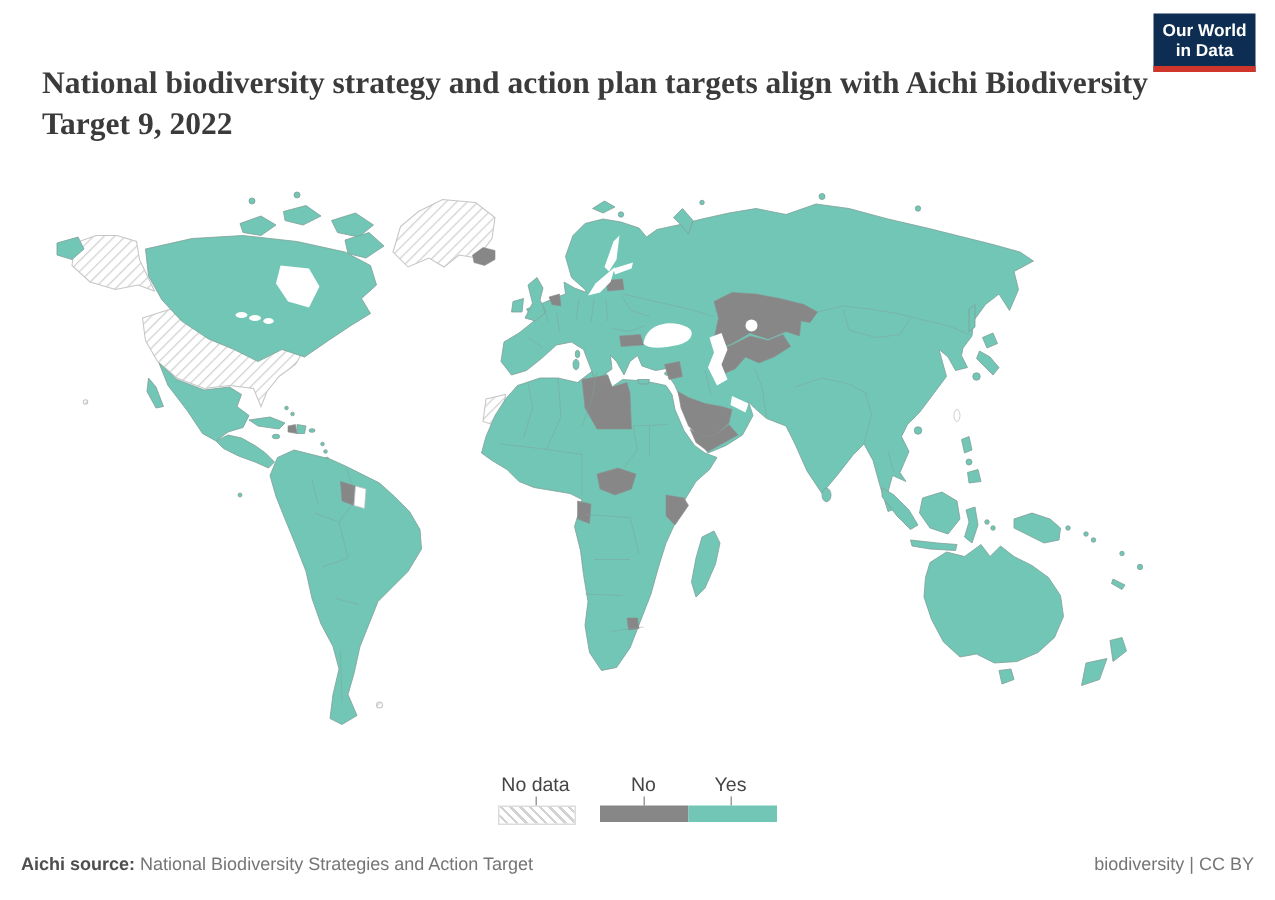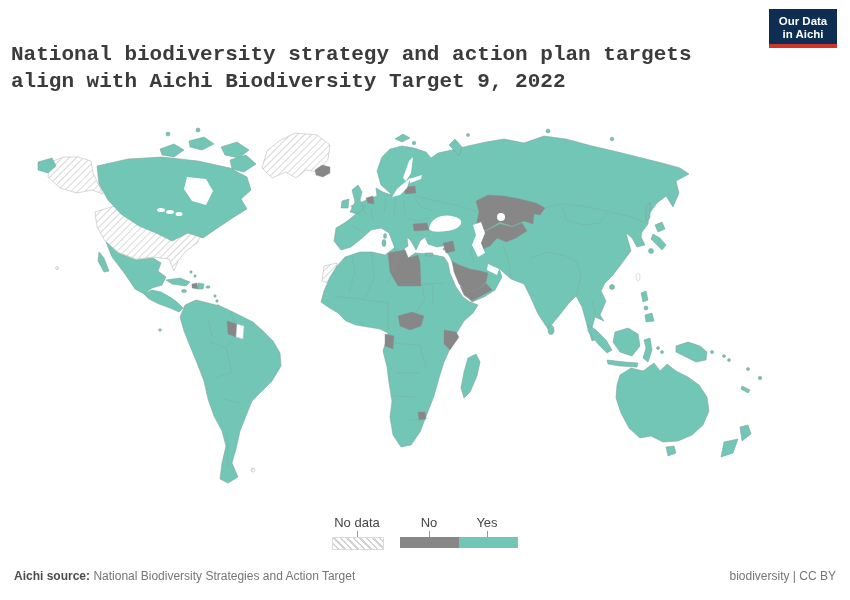--- a/index.html
+++ b/index.html
@@ -9,22 +9,22 @@
     --hatch-line:#d2d2d2;
     --title:#3b3b3b;
     --subtle:#5e5e5e;
     --faint:#757575;
     --navy:#0d2d52;
     --red:#d0352b;
   }
   html,body{margin:0;padding:0;background:#fff;}
   .fig{position:relative;width:850px;height:600px;background:#fff;overflow:hidden;
        font-family:"Liberation Sans","DejaVu Sans",sans-serif;}
-  .title{position:absolute;left:11px;top:12px;width:752px;
-         font-family:Liberation Mono, monospace;
+  .title{position:absolute;left:28px;top:12px;width:752px;
+         font-family:Liberation Serif, serif;
          font-size:21px;line-height:1.27;font-weight:700;color:var(--title);margin-top:30px;}
   .subtitle{position:absolute;left:14px;top:78px;width:758px;
             font-size:12.5px;line-height:1.42;color:var(--subtle);}
   .logo{position:absolute;right:13px;top:9px;width:68px;height:39px;background:var(--navy);
         border-bottom:4px solid var(--red);color:#fff;text-align:center;
         font-size:11.5px;font-weight:700;line-height:13px;padding-top:6px;box-sizing:border-box;cursor:pointer;}
   .map-wrap{position:absolute;left:0;top:0;width:850px;height:600px;}
   svg{display:block;}
   .yes{fill:var(--teal);stroke:var(--border);stroke-width:.55;}
   .no{fill:var(--gray);stroke:#8e8e8e;stroke-width:.4;}
@@ -174,22 +174,22 @@
 
       <g>
         <path class="blank" d="M237,324 L244,326 L243,339 L236,337 Z"></path>
         <ellipse class="blank" cx="638" cy="277" rx="2" ry="4"></ellipse>
       </g>
     </svg>
   </div>
 
   <h1 class="title">National biodiversity strategy and action plan targets align with Aichi Biodiversity Target 9, 2022</h1>
   <div class="logo">
-    <div>Our Data</div>
-    <div>in Aichi</div>
+    <div>Our World</div>
+    <div>in Data</div>
   </div>
 
   <span class="legend-label" style="left:357px">No data</span>
   <span class="legend-label" style="left:429px">No</span>
   <span class="legend-label" style="left:487px">Yes</span>
   <div class="tick" style="left:357px"></div>
   <div class="tick" style="left:429px"></div>
   <div class="tick" style="left:487px"></div>
   <div class="sw sw-hatch"></div>
   <div class="sw sw-no"></div>

